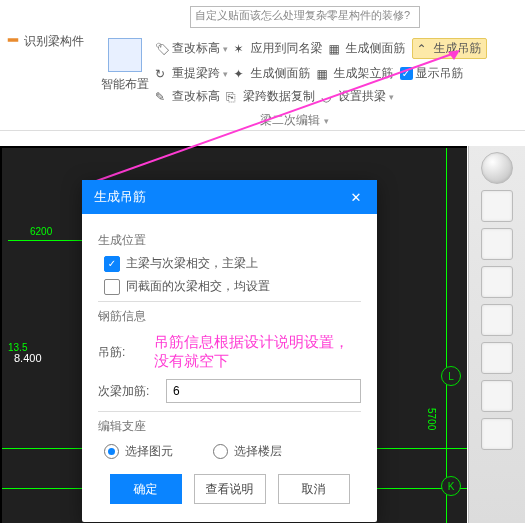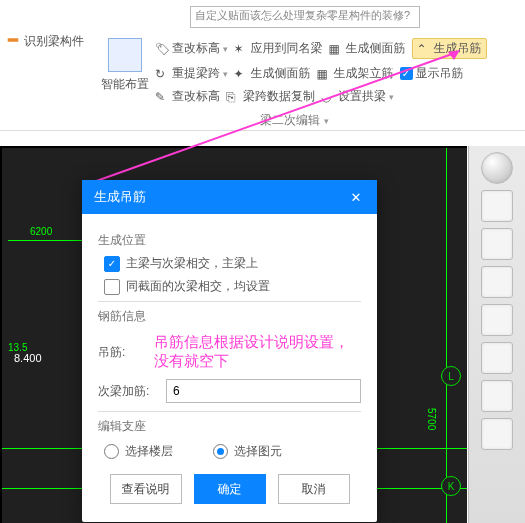--- a/index.html
+++ b/index.html
@@ -164,31 +164,31 @@
         <span class="note">吊筋信息根据设计说明设置，没有就空下</span>
       </div>
       <div class="frow">
         <label>次梁加筋:</label>
         <input class="inp" value="6" style="">
       </div>
       <div class="hr"></div>
       <div class="sect">编辑支座</div>
       <div class="frow" style="gap:40px;margin-left:6px">
         <div class="opt" style="margin:0">
+            <span class="radio on"></span>
+            <span>选择图元</span>
+          </div>
+        <div class="opt" style="margin:0">
             <span class="radio"></span>
             <span>选择楼层</span>
           </div>
-        <div class="opt" style="margin:0">
-            <span class="radio on"></span>
-            <span>选择图元</span>
-          </div>
       </div>
       <div class="btns">
+        <div class="btn primary">确定</div>
         <div class="btn">查看说明</div>
-        <div class="btn primary">确定</div>
         <div class="btn">取消</div>
       </div>
     </div>
   </div>
 
   <div class="side">
     <div class="side-ic sphere"></div>
     <div class="side-ic"></div>
     <div class="side-ic"></div>
     <div class="side-ic"></div>

